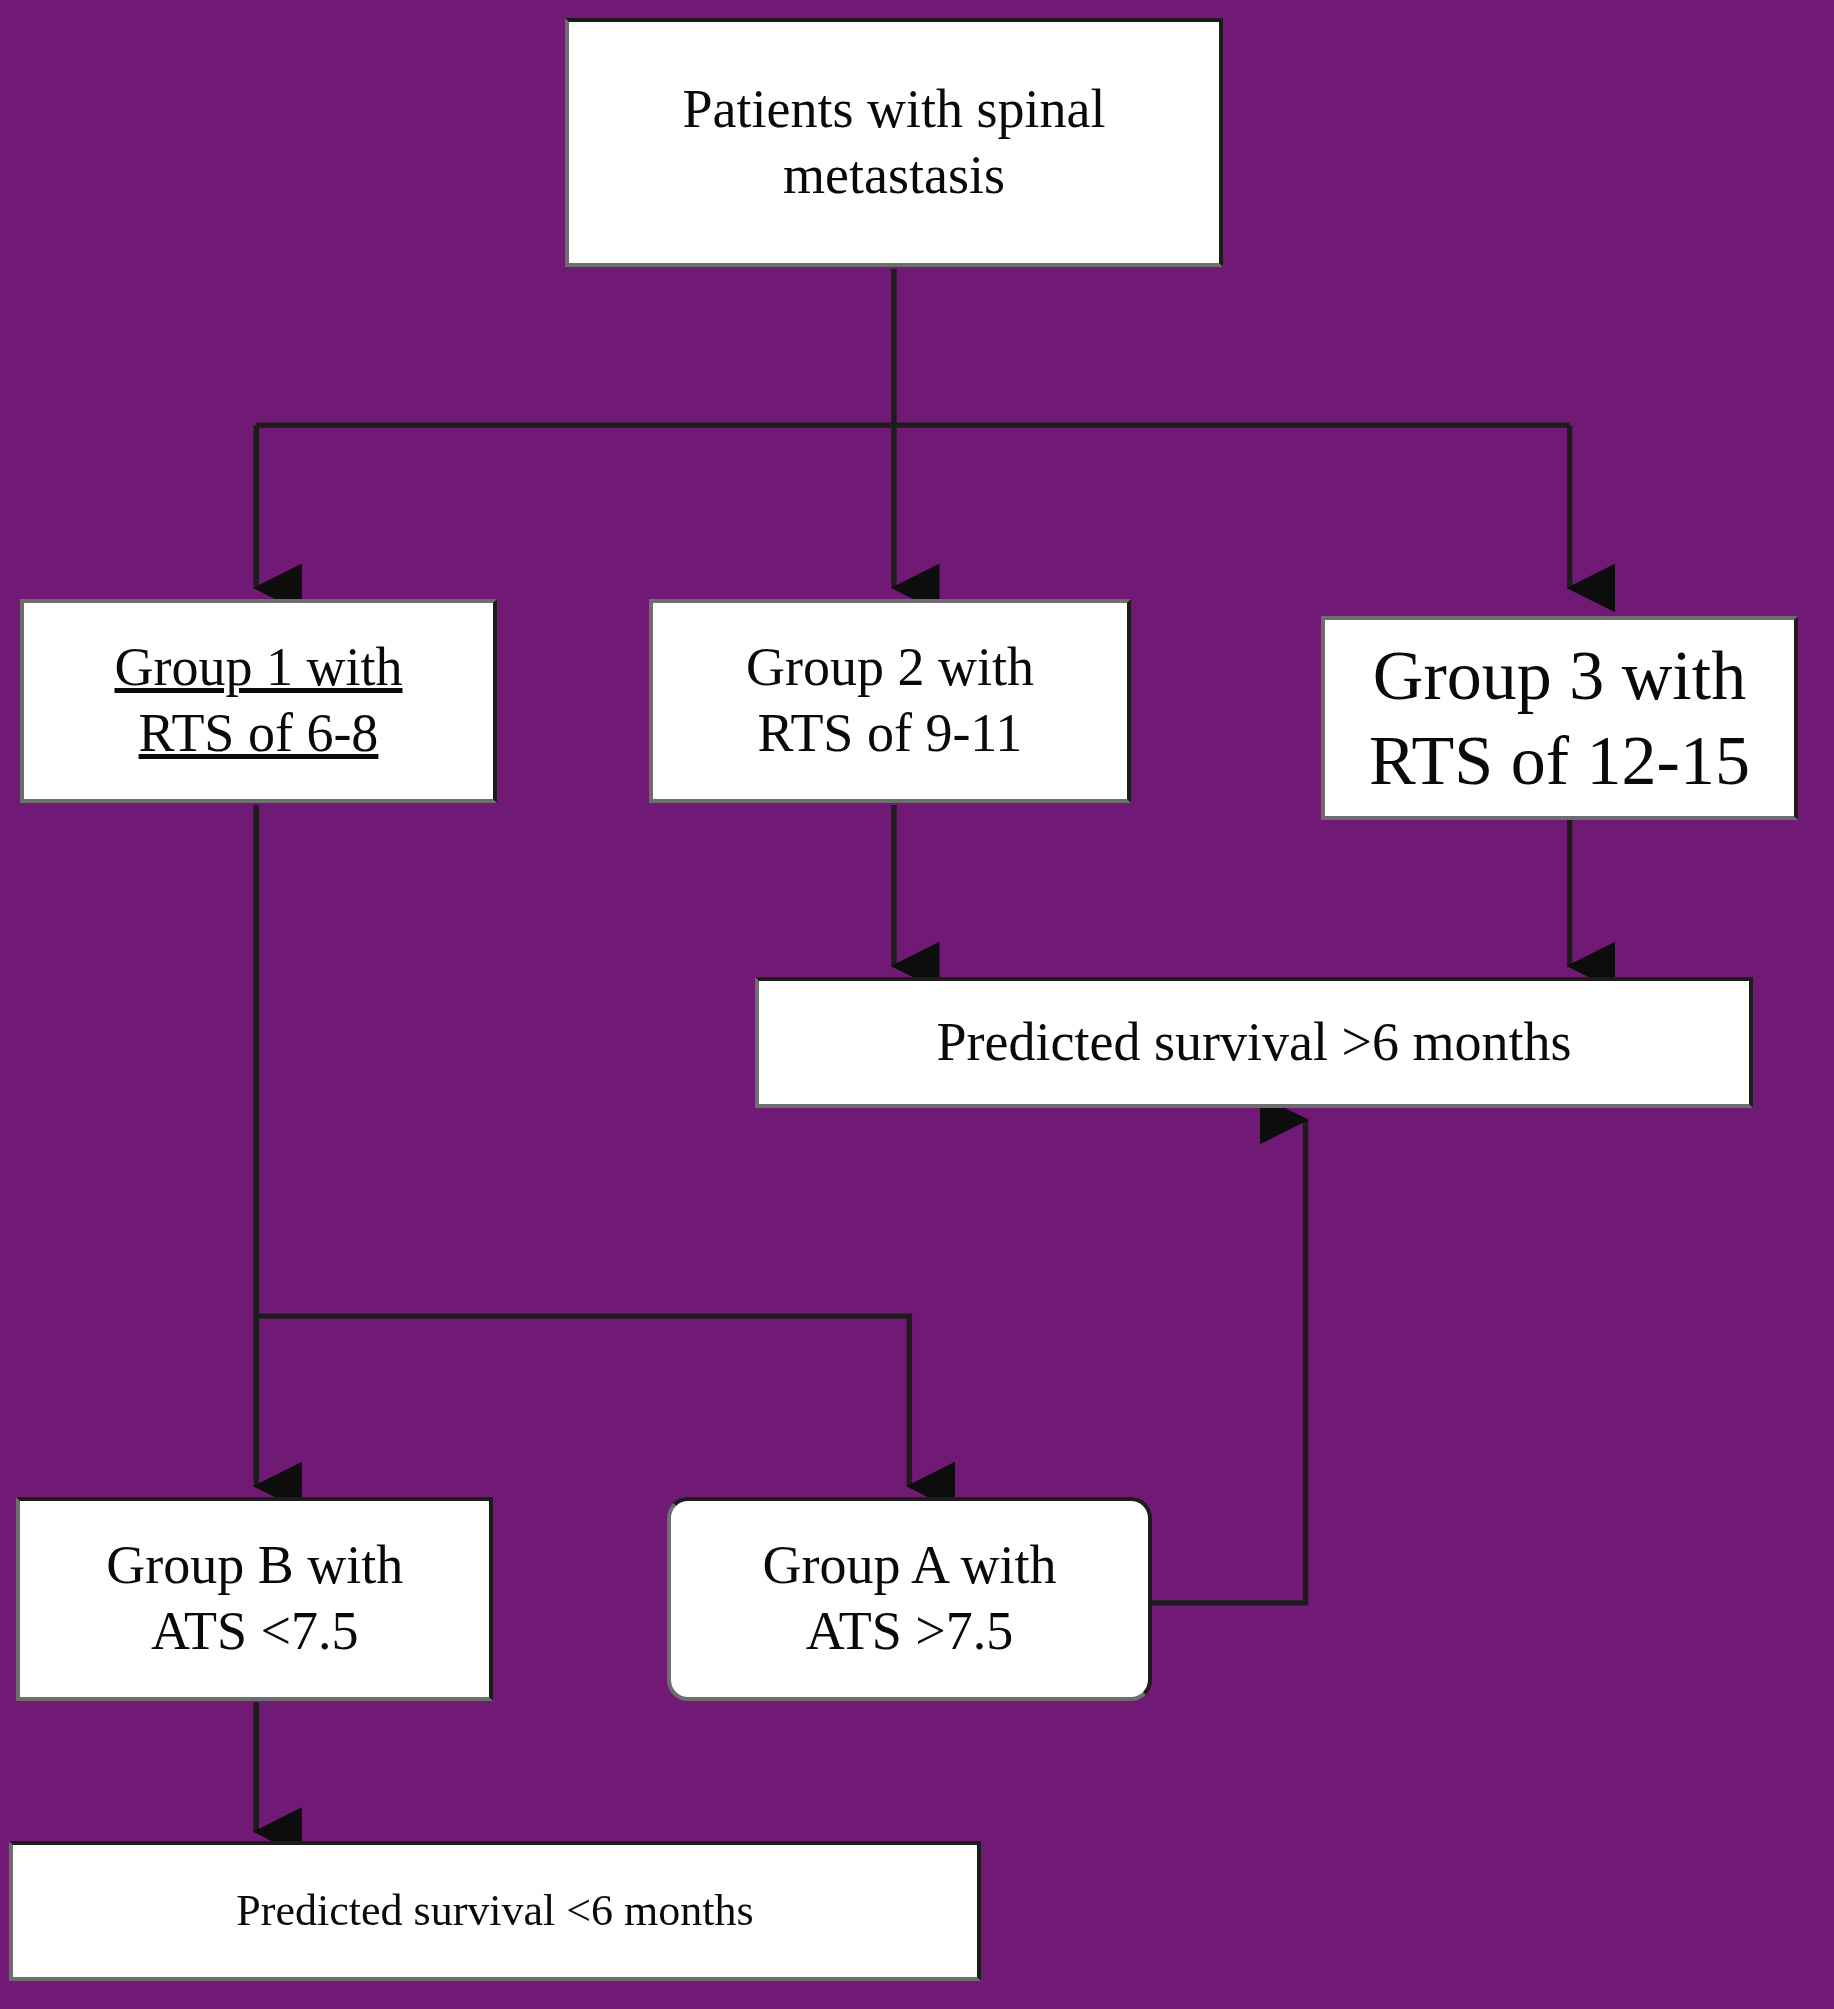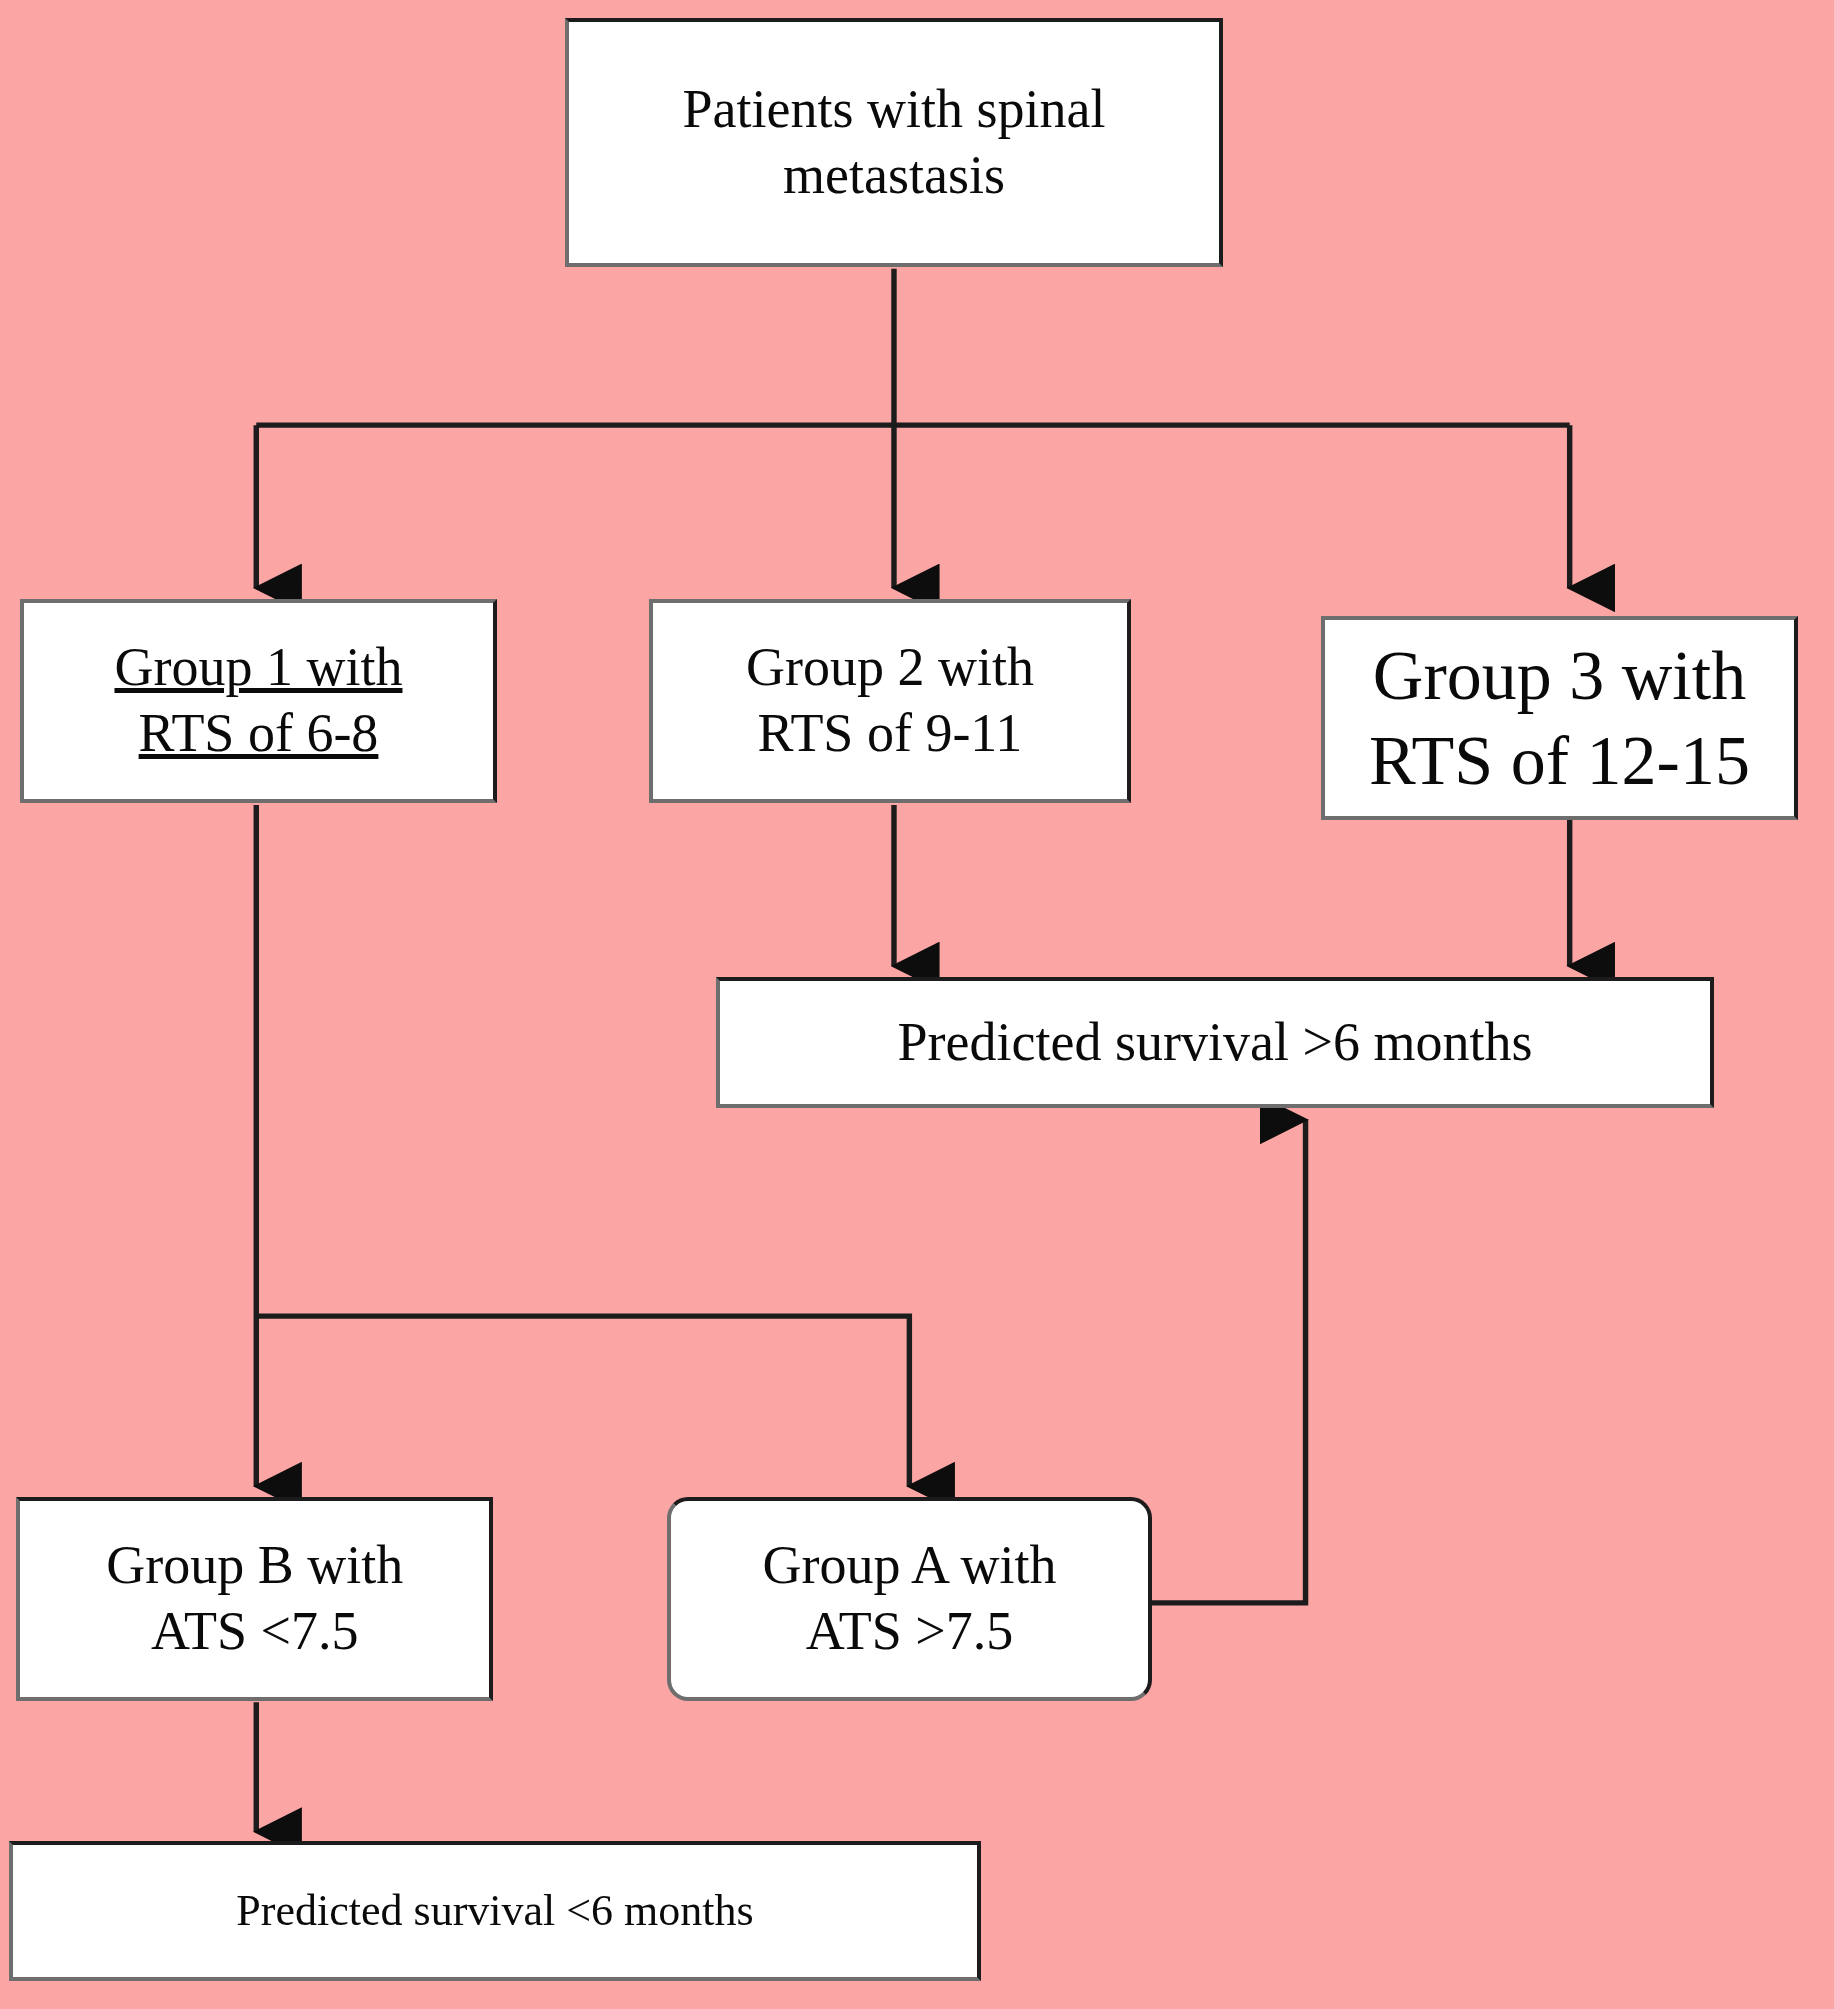--- a/index.html
+++ b/index.html
@@ -7,21 +7,21 @@
     padding: 0;
     background: #ffffff;
   }
   body {
     font-family: "Liberation Serif", "DejaVu Serif", serif;
   }
   #canvas {
     position: relative;
     width: 1835px;
     height: 2009px;
-    background: #fca5a5;
+    background: #701a75;
     overflow: hidden;
   }
   #edges {
     position: absolute;
     left: 0;
     top: 0;
     width: 1835px;
     height: 2009px;
     pointer-events: none;
   }
@@ -52,21 +52,21 @@
   .box-gray {
     border-top: 4.5px solid #6e6e6e;
     border-right: 4.5px solid #1c1c1c;
     border-left: 4.5px solid #6e6e6e;
     border-bottom: 4.5px solid #6e6e6e;
   }
   #node-root      { left: 565px;  top: 18px;   width: 658px; height: 249px; font-size: 54px; }
   #node-group1    { left: 20px;   top: 599px;  width: 477px; height: 204px; font-size: 54px; text-decoration: underline; }
   #node-group2    { left: 649px;  top: 599px;  width: 482px; height: 204px; font-size: 54px; justify-content: flex-end; }
   #node-group3    { left: 1321px; top: 616px;  width: 477px; height: 204px; font-size: 70px; justify-content: center; }
-  #node-surv-gt   { left: 716px;  top: 977px; width: 998px; height: 131px; font-size: 54px; }
+  #node-surv-gt   { left: 755px;  top: 977px; width: 998px; height: 131px; font-size: 54px; }
   #node-groupb    { left: 16.3px;   top: 1497px; width: 477px; height: 204px; font-size: 54px; }
   #node-groupa    { left: 667px;  top: 1497px; width: 485px; height: 204px; font-size: 54px; border-radius: 21px; }
   #node-surv-lt   { left: 9px;   top: 1841px; width: 972px; height: 140px; font-size: 44px; }
 </style>
 </head>
 <body>
 
 <div id="canvas">
 
   <svg id="edges" viewBox="0 0 2028 2221" width="1835" height="2009" xmlns="http://www.w3.org/2000/svg">

